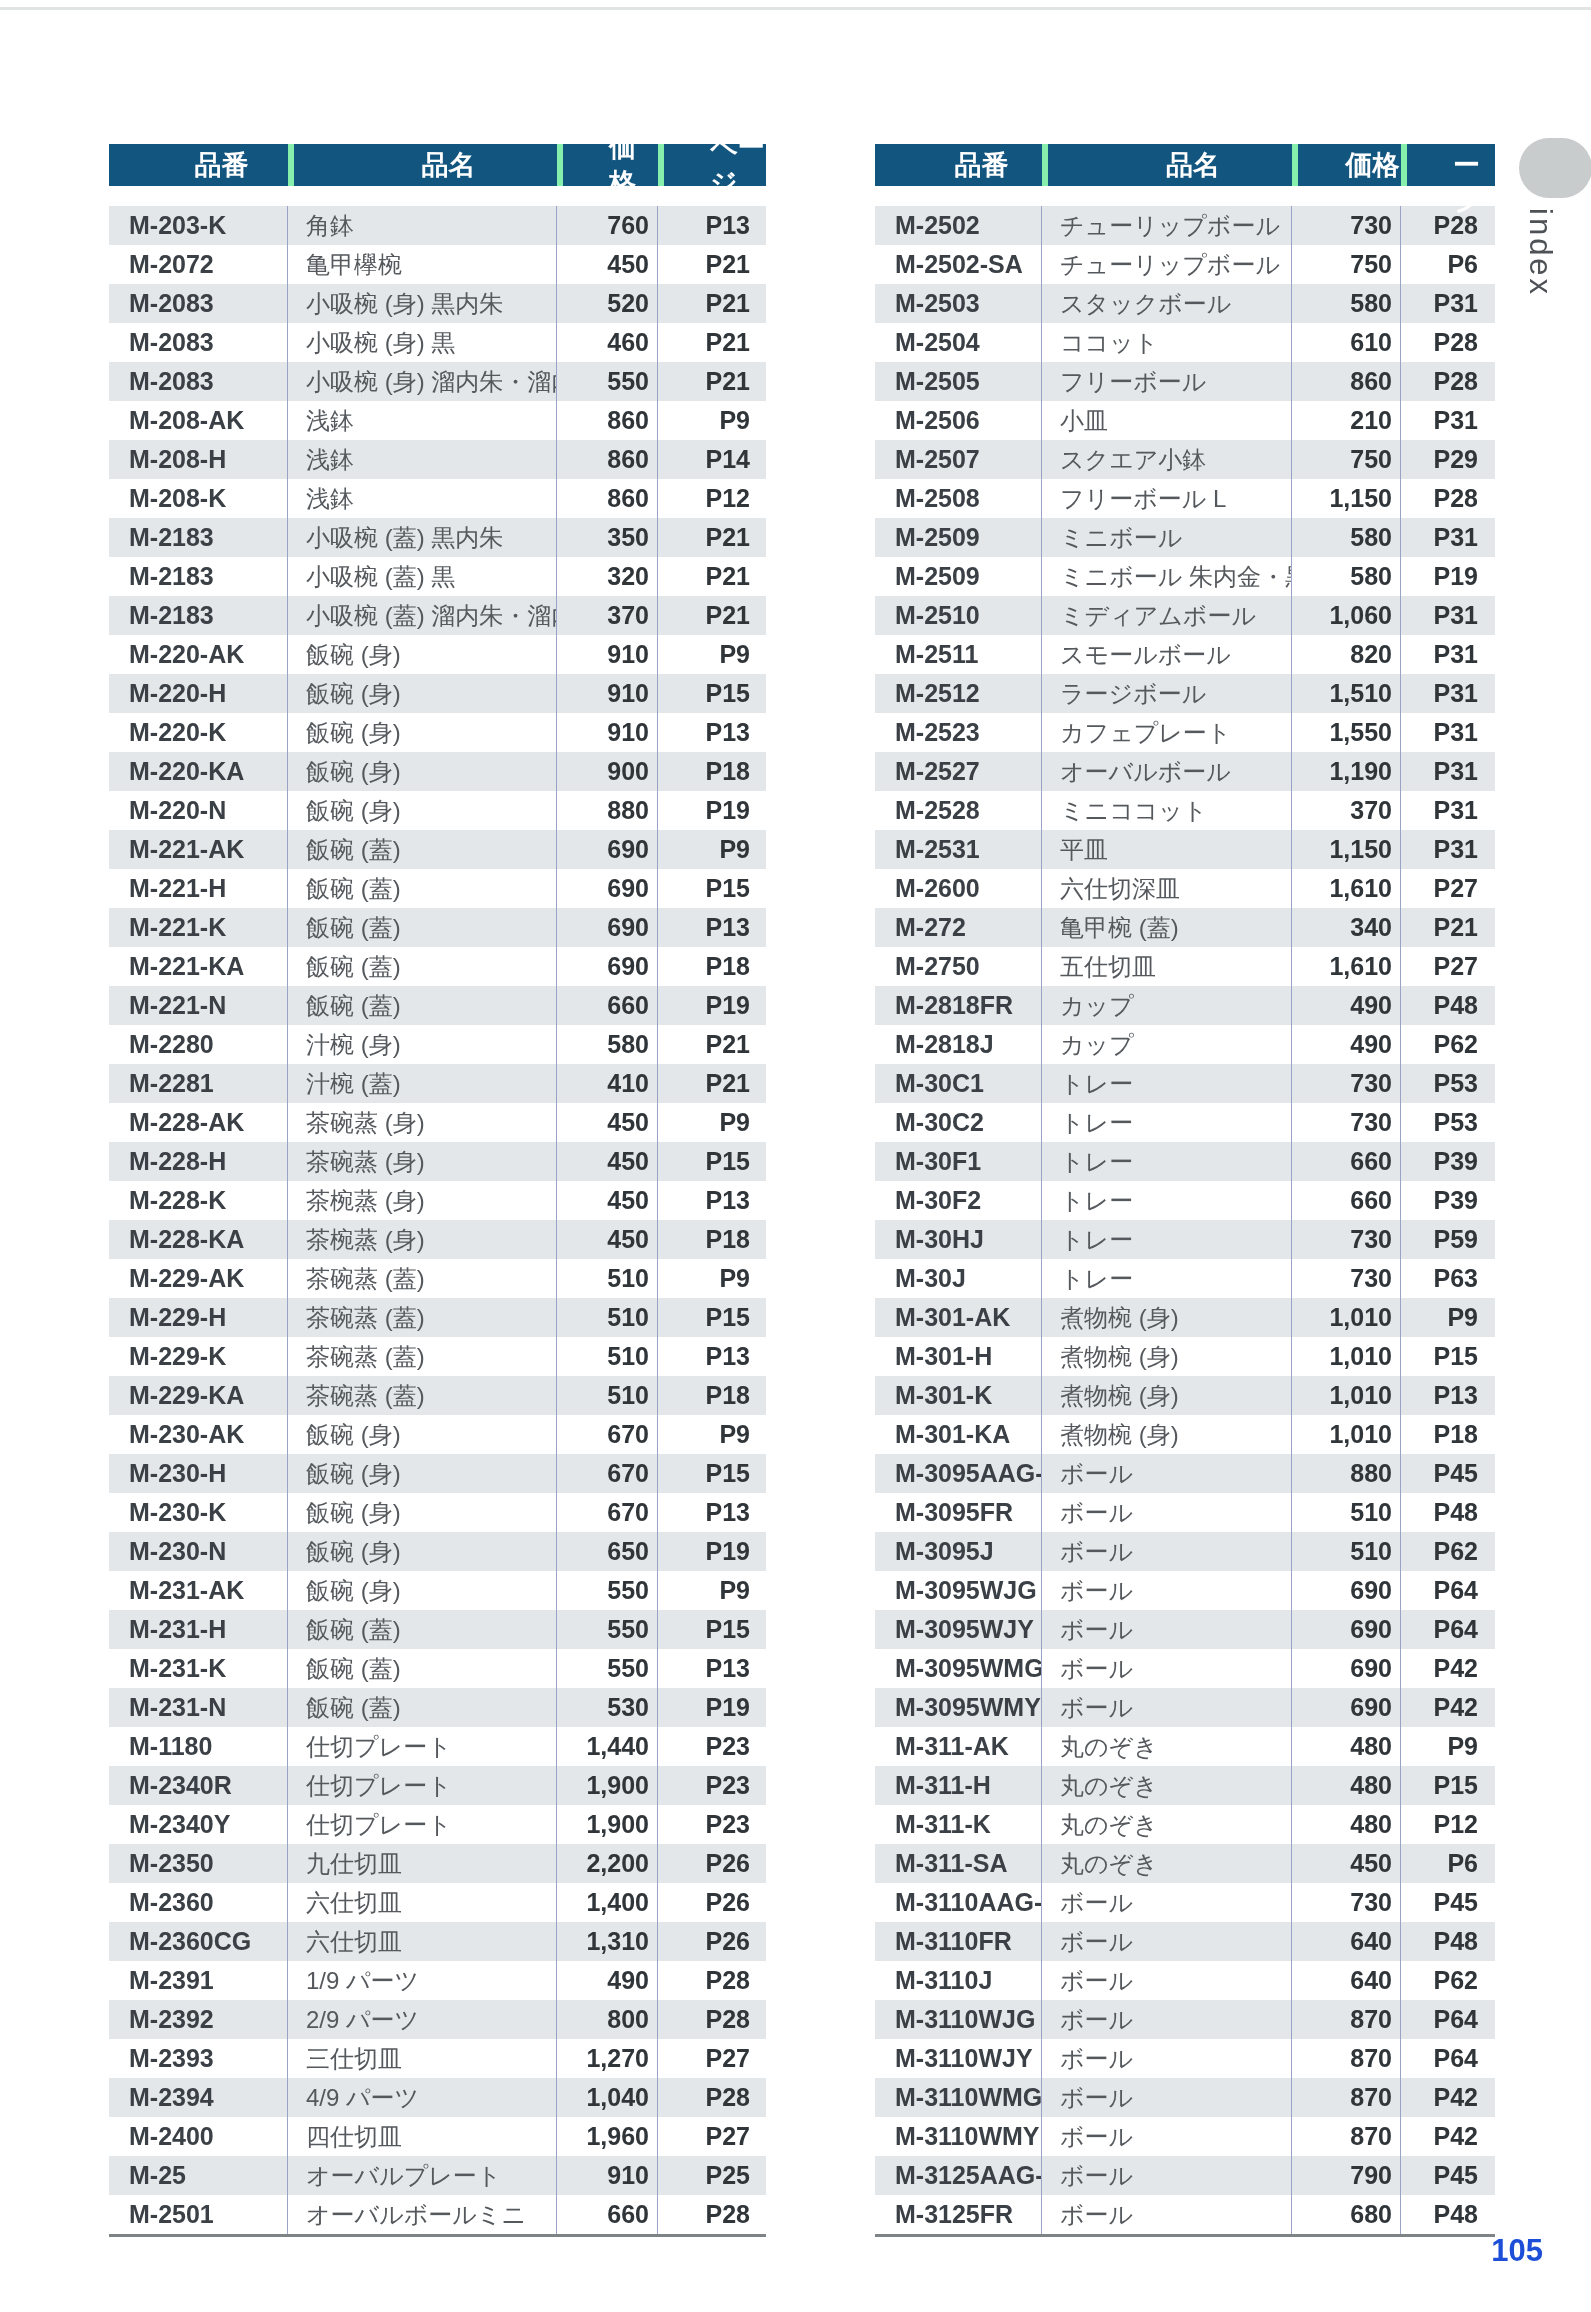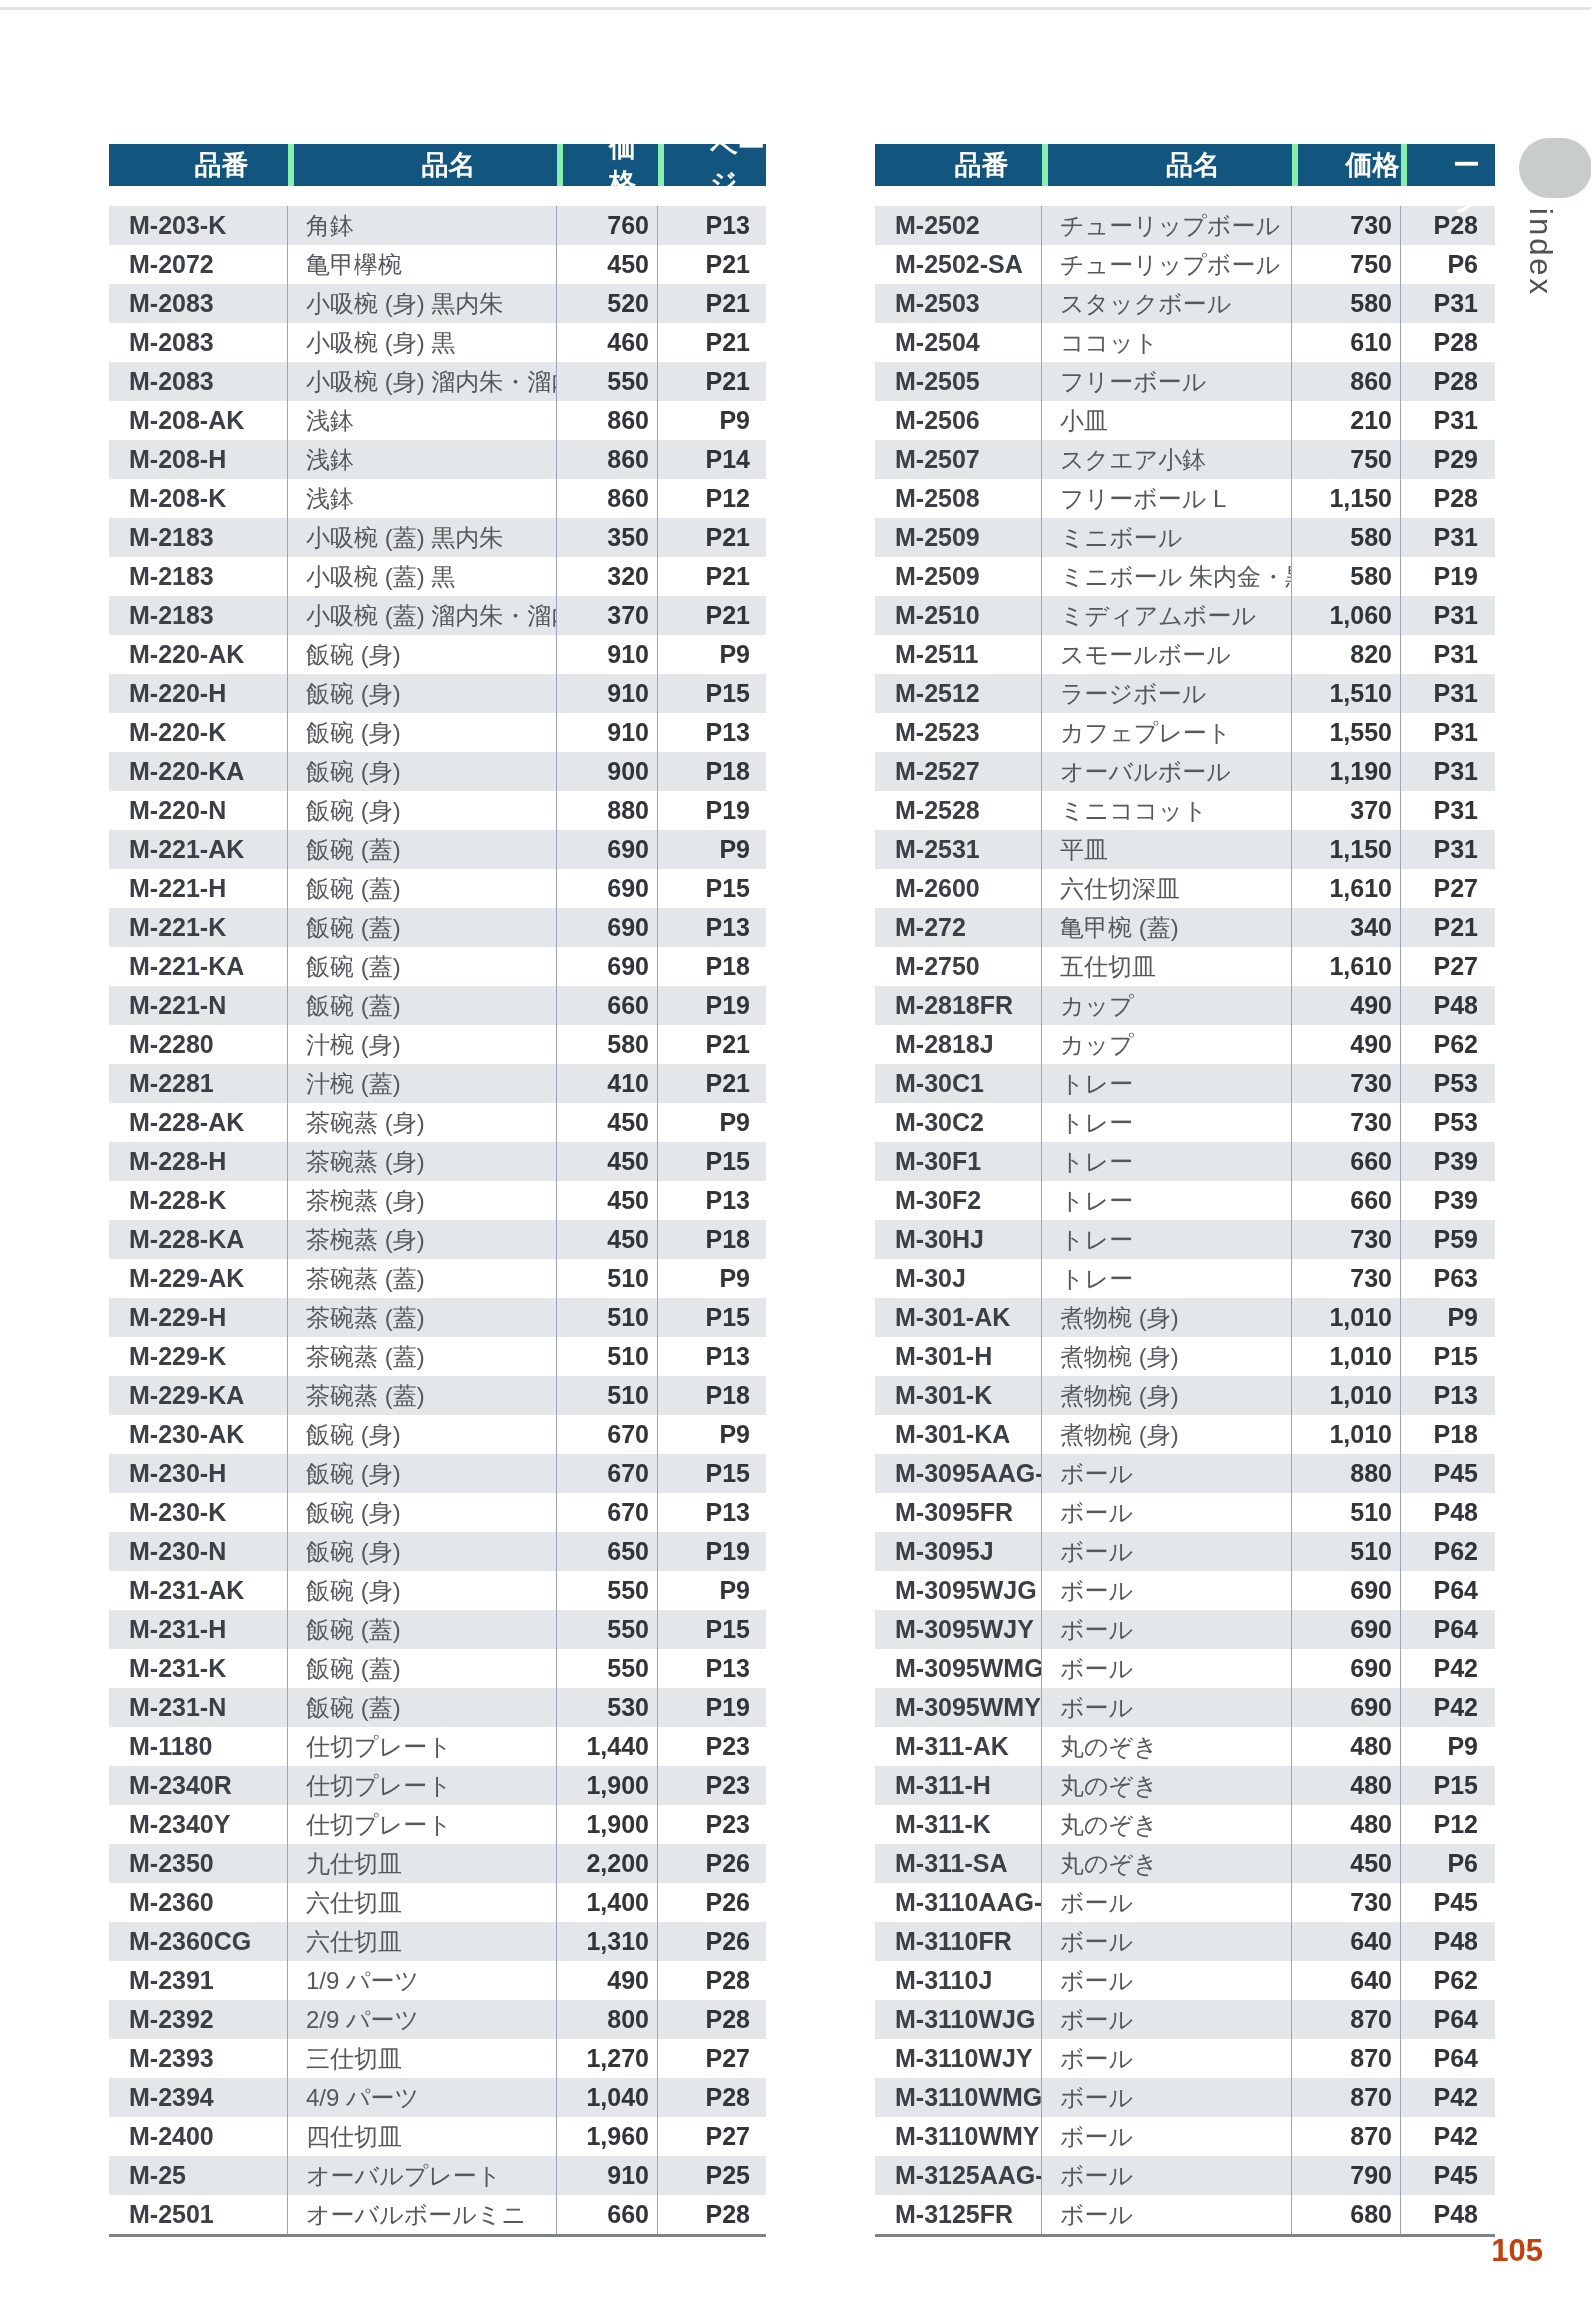--- a/index.html
+++ b/index.html
@@ -34,21 +34,21 @@
   .ptable[data-table="1"] .c0{width:167px;}
   .ptable[data-table="1"] .c1{width:250px;}
   .ptable[data-table="1"] .c2{width:109px;}
   .ptable[data-table="1"] .c3{width:93px;}
 
   .index-tab{position:absolute;left:1519px;top:138px;width:73px;height:60px;
              background:#c9cccd;border-radius:31px;}
   .index-label{position:absolute;left:1522px;top:208px;writing-mode:vertical-rl;
                font-size:31px;color:#4e5256;letter-spacing:3px;}
   .page-number{position:absolute;left:1474px;top:2233px;width:69px;text-align:right;
-               font-size:31px;font-weight:bold;color:#c2410c;}
+               font-size:31px;font-weight:bold;color:#1d4ed8;}
 </style>
 </head>
 <body>
 
 <div class="page">
   <div class="top-scan-line"></div>
 
   <div class="ptable" data-table="0">
     <div class="thead">
         <div class="hcell c0">品番</div>

